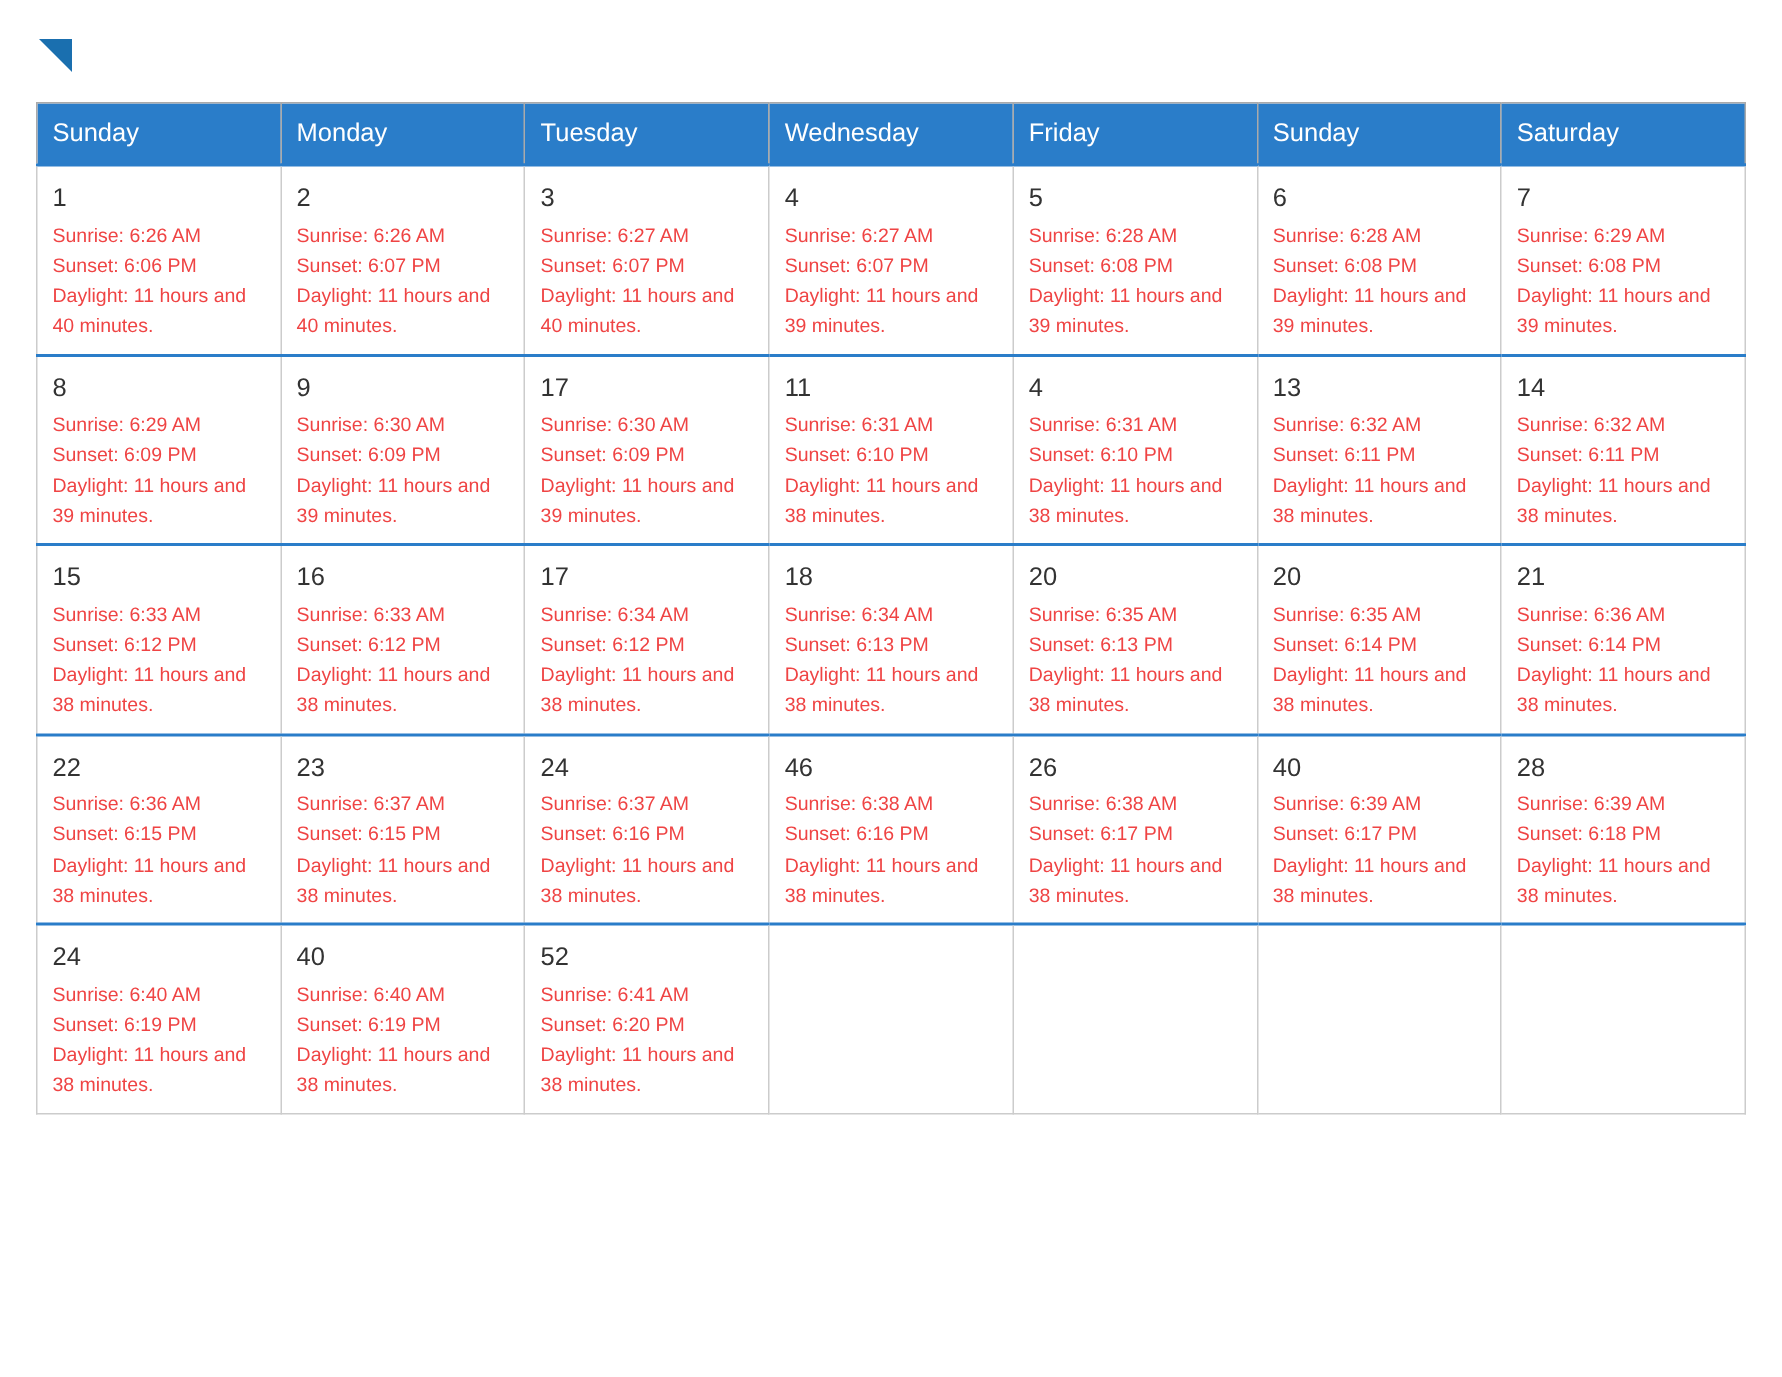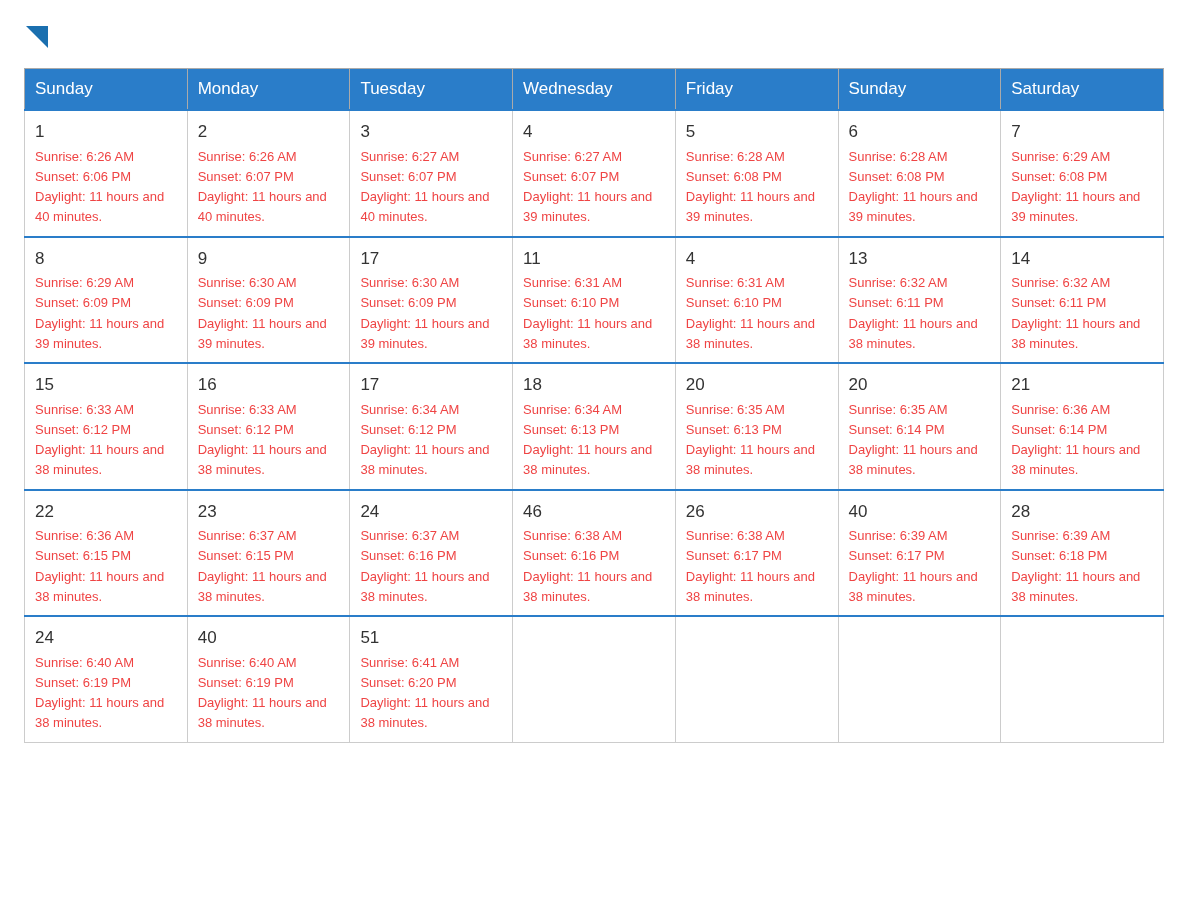--- a/index.html
+++ b/index.html
@@ -249,21 +249,21 @@
       <tr>
         <td>
           <span class="day-number">24</span>
           <span class="day-info">Sunrise: 6:40 AM<br>Sunset: 6:19 PM<br>Daylight: 11 hours and 38 minutes.</span>
         </td>
         <td>
           <span class="day-number">40</span>
           <span class="day-info">Sunrise: 6:40 AM<br>Sunset: 6:19 PM<br>Daylight: 11 hours and 38 minutes.</span>
         </td>
         <td>
-          <span class="day-number">51</span>
+          <span class="day-number">52</span>
           <span class="day-info">Sunrise: 6:41 AM<br>Sunset: 6:20 PM<br>Daylight: 11 hours and 38 minutes.</span>
         </td>
         <td></td>
         <td></td>
         <td></td>
         <td></td>
       </tr>
     </tbody>
 </table>
 

